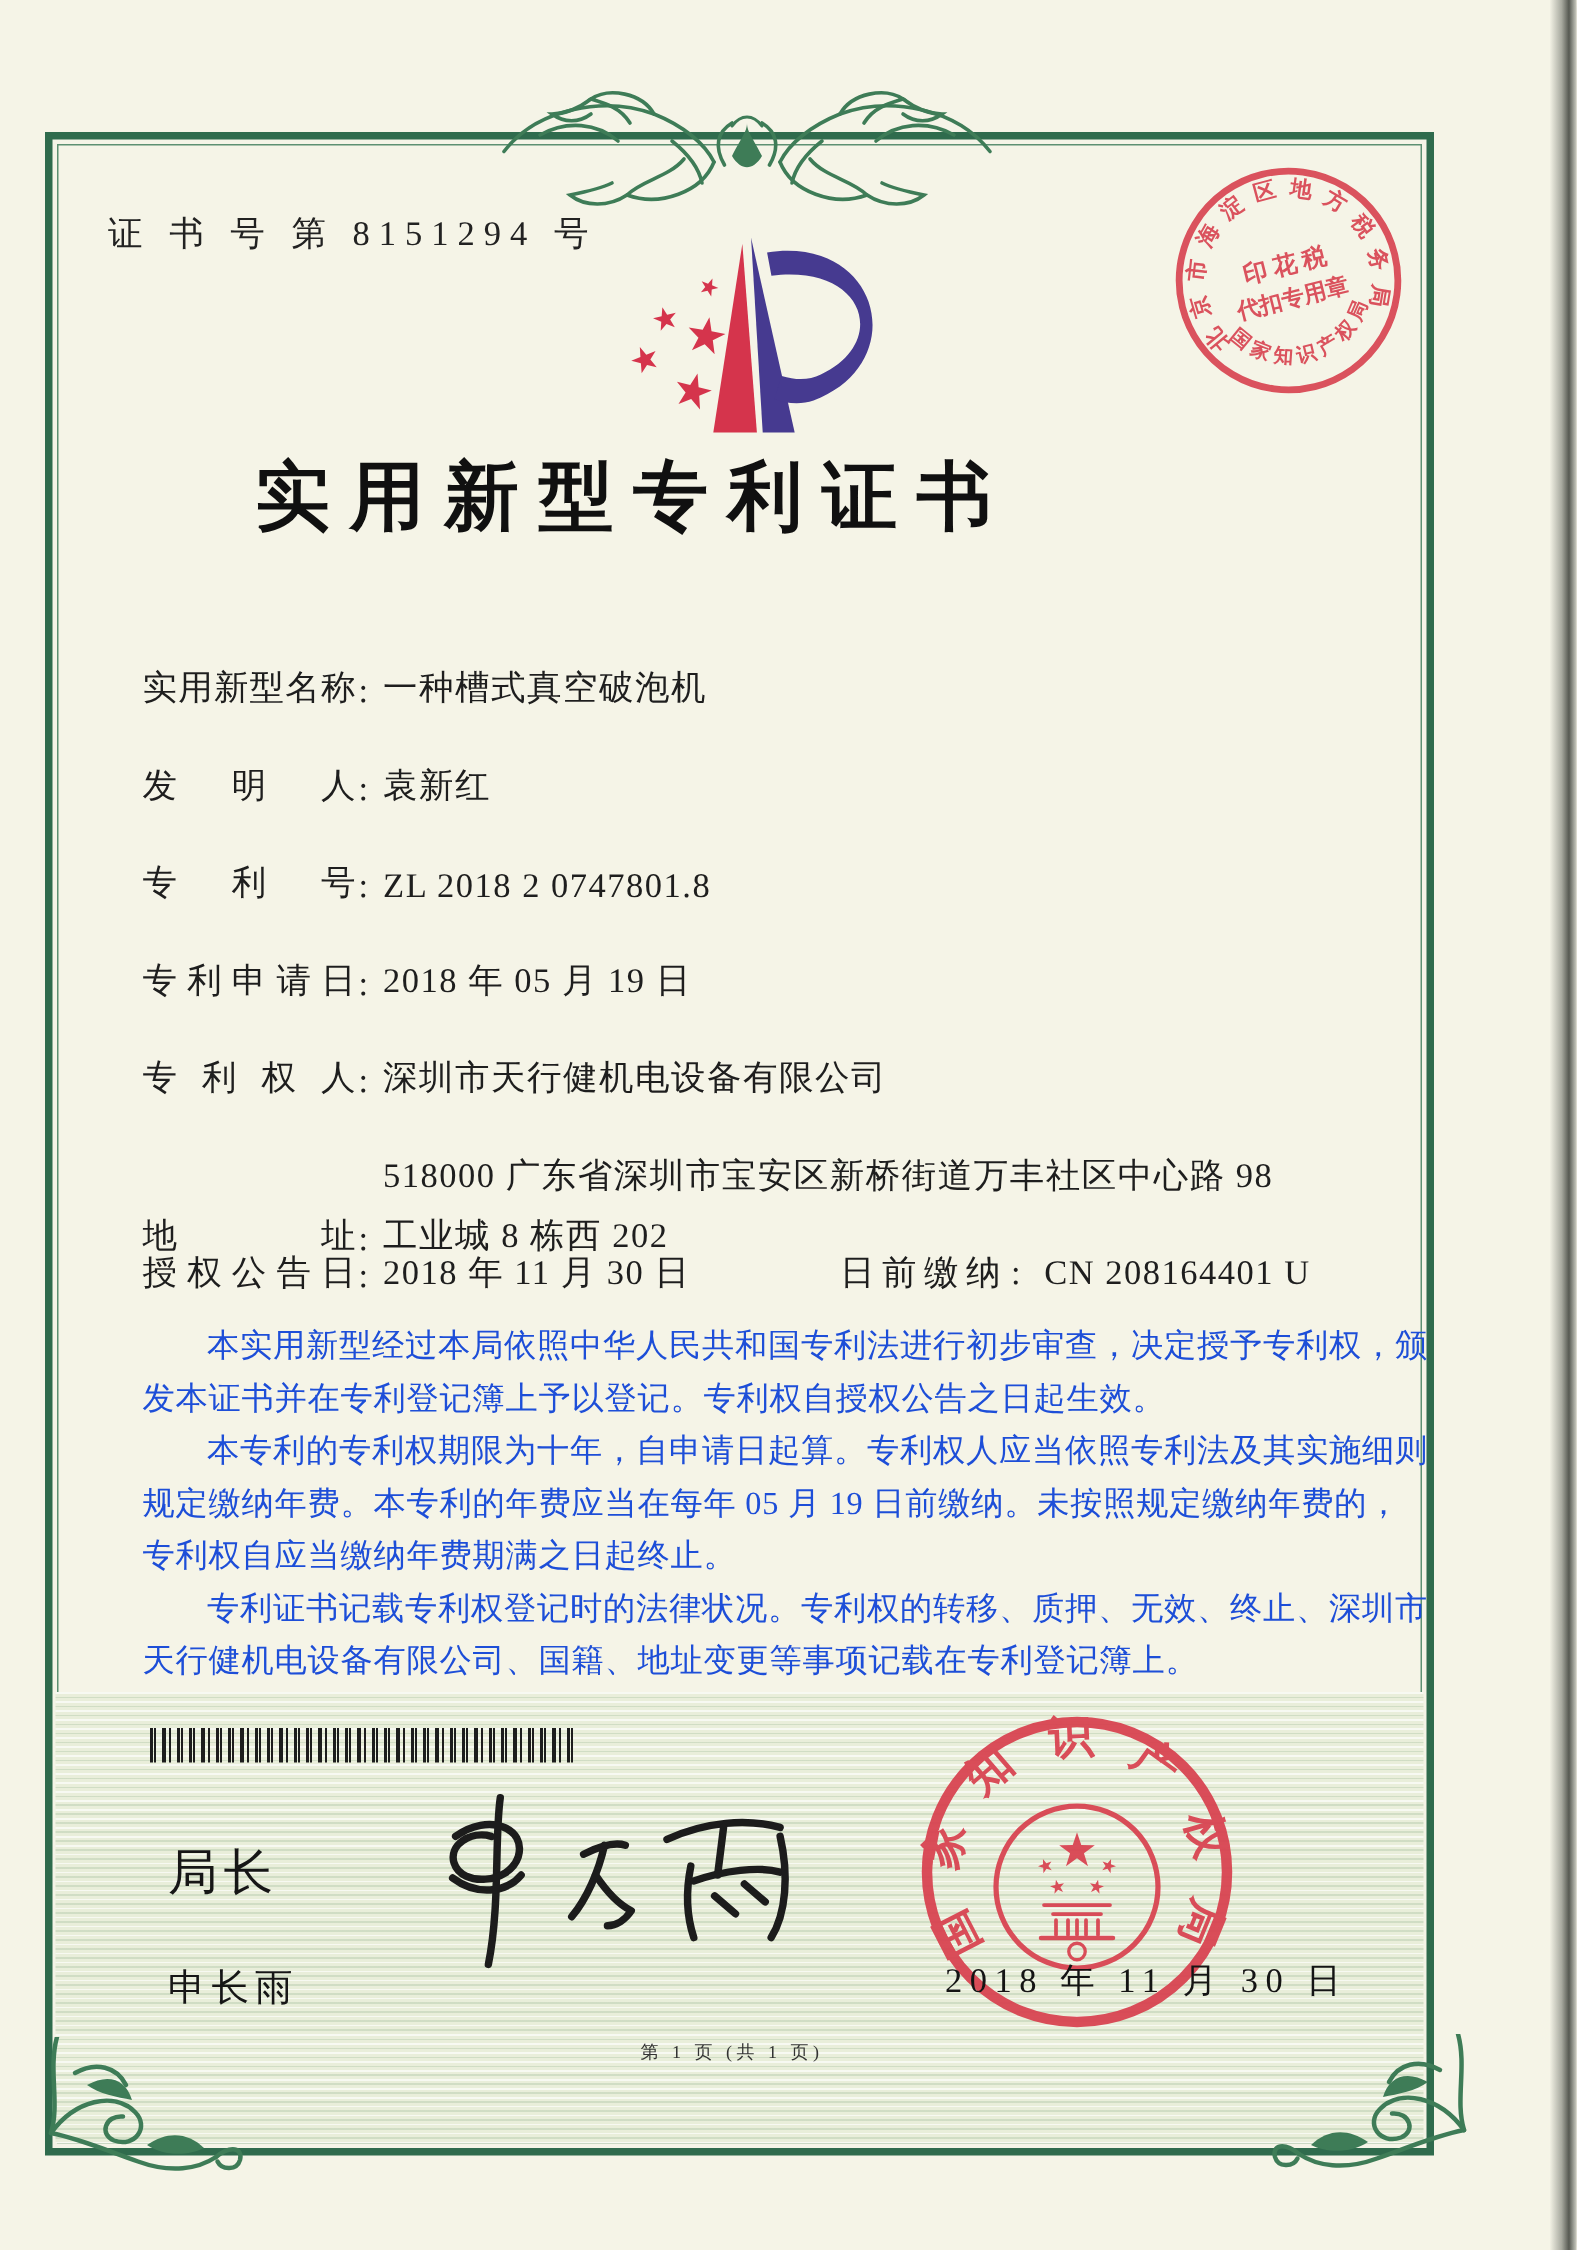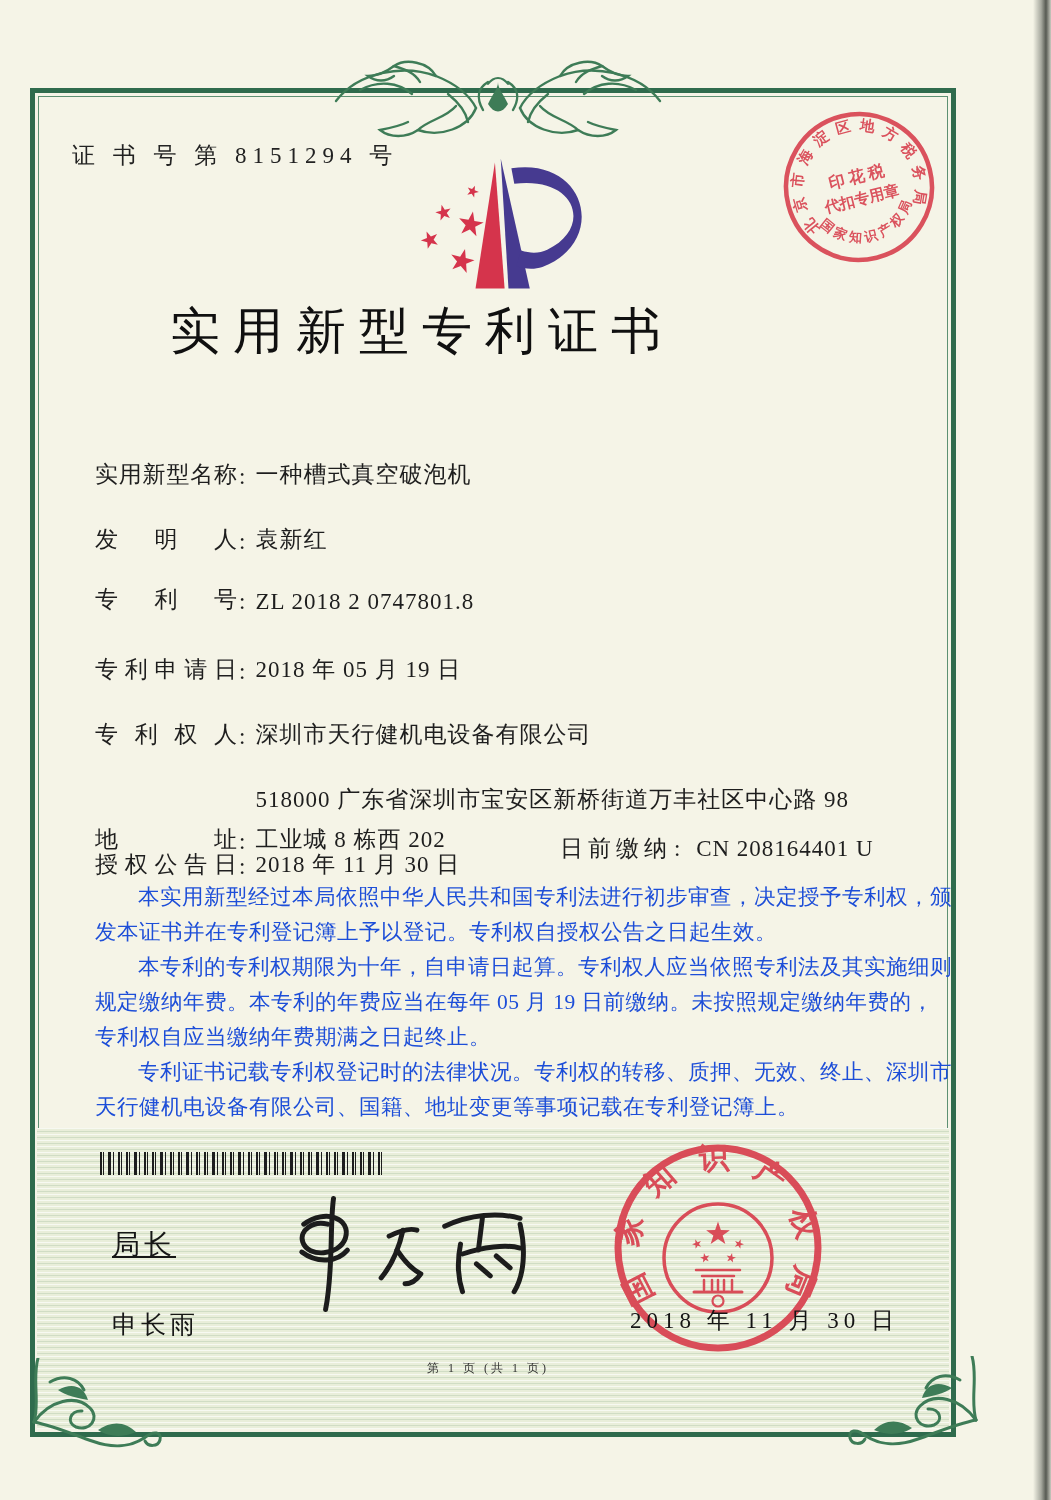--- a/index.html
+++ b/index.html
@@ -16,37 +16,37 @@
         background-color:#e9eeda;
         background-image:repeating-linear-gradient(0deg,
           rgba(255,255,255,.65) 0 1px, rgba(255,255,255,0) 1px 3px,
           rgba(120,160,120,.22) 3px 4px, rgba(255,255,255,0) 4px 6px);
         z-index:1;}
   #scan-shadow{position:absolute;right:0;top:0;bottom:0;width:18px;z-index:9;
         background:linear-gradient(90deg, rgba(0,0,0,0) 0%, rgba(90,95,88,.5) 45%,
                    rgba(58,62,56,.85) 72%, rgba(150,153,146,.45) 100%);}
   .abs{position:absolute;}
   #cert-no{left:72px;top:140px;font-size:23px;letter-spacing:6px;color:#222;z-index:3;}
-  #title{left:30px;top:298px;width:784px;text-align:center;font-size:50px;font-weight:normal;
+  #title{left:30px;top:298px;width:784px;text-align:center;font-size:50px;font-weight:bold;
          letter-spacing:13px;color:#101010;z-index:3;}
   .frow{left:95px;font-size:23px;color:#1e1e1e;z-index:3;display:flex;align-items:flex-end;}
   .flabel{display:inline-block;width:142px;text-align:justify;text-align-last:justify;}
   .fcolon{padding:0 10px 0 2px;}
-  .fvalue{letter-spacing:1px;margin-top:16px;}
+  .fvalue{letter-spacing:1px;}
   .addr2{margin-top:9px;letter-spacing:1px;}
   #gazette{left:560px;top:833px;font-size:23px;color:#1e1e1e;z-index:3;}
   #gazette .glabel{letter-spacing:5px;}
   #body-text{left:95px;top:880px;width:860px;z-index:3;color:#1d4ed8;}
   #body-text p{margin:0;text-indent:2em;font-size:21.5px;line-height:35px;letter-spacing:.5px;}
   #barcode{left:100px;top:1152px;width:282px;height:23px;z-index:3;
      background:repeating-linear-gradient(90deg,
        #1d1d1d 0 2px, transparent 2px 3px, #1d1d1d 3px 4px, transparent 4px 8px,
        #1d1d1d 8px 11px, transparent 11px 13px, #1d1d1d 13px 14px, transparent 14px 18px,
        #1d1d1d 18px 20px, transparent 20px 21px, #1d1d1d 21px 22px, transparent 22px 26px);}
-  #director-title{left:112px;top:1226px;font-size:28px;letter-spacing:4px;color:#161616;z-index:3;text-decoration:underline;}
+  #director-title{left:112px;top:1226px;font-size:33px;letter-spacing:4px;color:#161616;z-index:3;}
   #director-name{left:112px;top:1270px;font-size:25px;letter-spacing:4px;color:#161616;z-index:3;margin-top:38px;}
   #signature{left:272px;top:1192px;z-index:3;}
   #seal{left:608px;top:1138px;z-index:4;opacity:.93;}
   #seal-date{left:630px;top:1305px;font-size:23px;letter-spacing:5px;color:#141414;z-index:5;}
   #footer{left:30px;top:1360px;width:916px;text-align:center;font-size:12px;
           letter-spacing:3px;color:#333;z-index:3;}
   #logo{left:400px;top:145px;z-index:3;}
   #tax-stamp{left:778px;top:106px;z-index:3;transform:rotate(-14deg);opacity:.9;}
   #dragon{left:298px;top:54px;z-index:4;}
   .corner-orn{z-index:4;}

